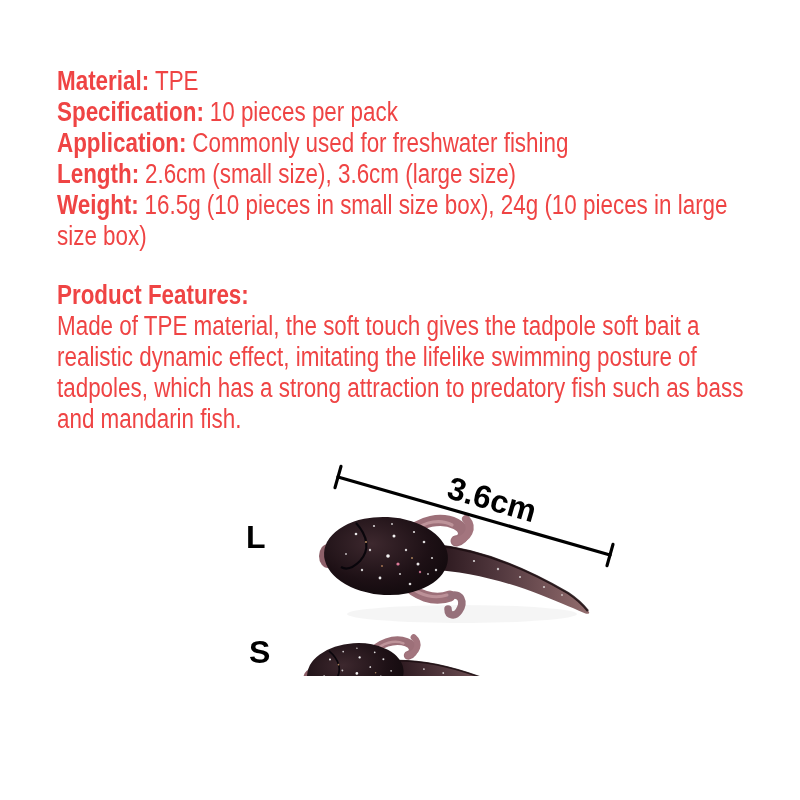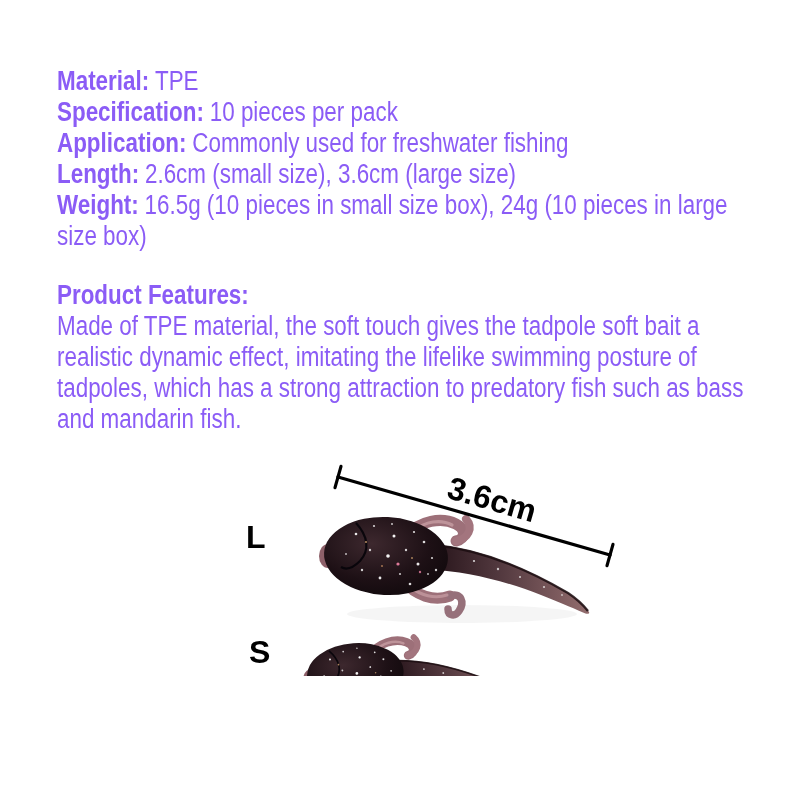--- a/index.html
+++ b/index.html
@@ -2,21 +2,21 @@
 <html><head>
 <meta charset="utf-8">
 <style>
   html,body{margin:0;padding:0;background:#ffffff;}
   .page{
     position:relative;
     width:800px;height:676px;
     background:#ffffff;
     overflow:hidden;
     font-family:"Liberation Sans", sans-serif;
-    color:#8b5cf6;
+    color:#ef4444;
   }
   .text-col{
     position:absolute;
     left:57px;top:66px;
     width:845px;
     transform:scaleX(0.83);
     transform-origin:0 0;
     font-size:27px;
     line-height:31px;
     letter-spacing:0;

